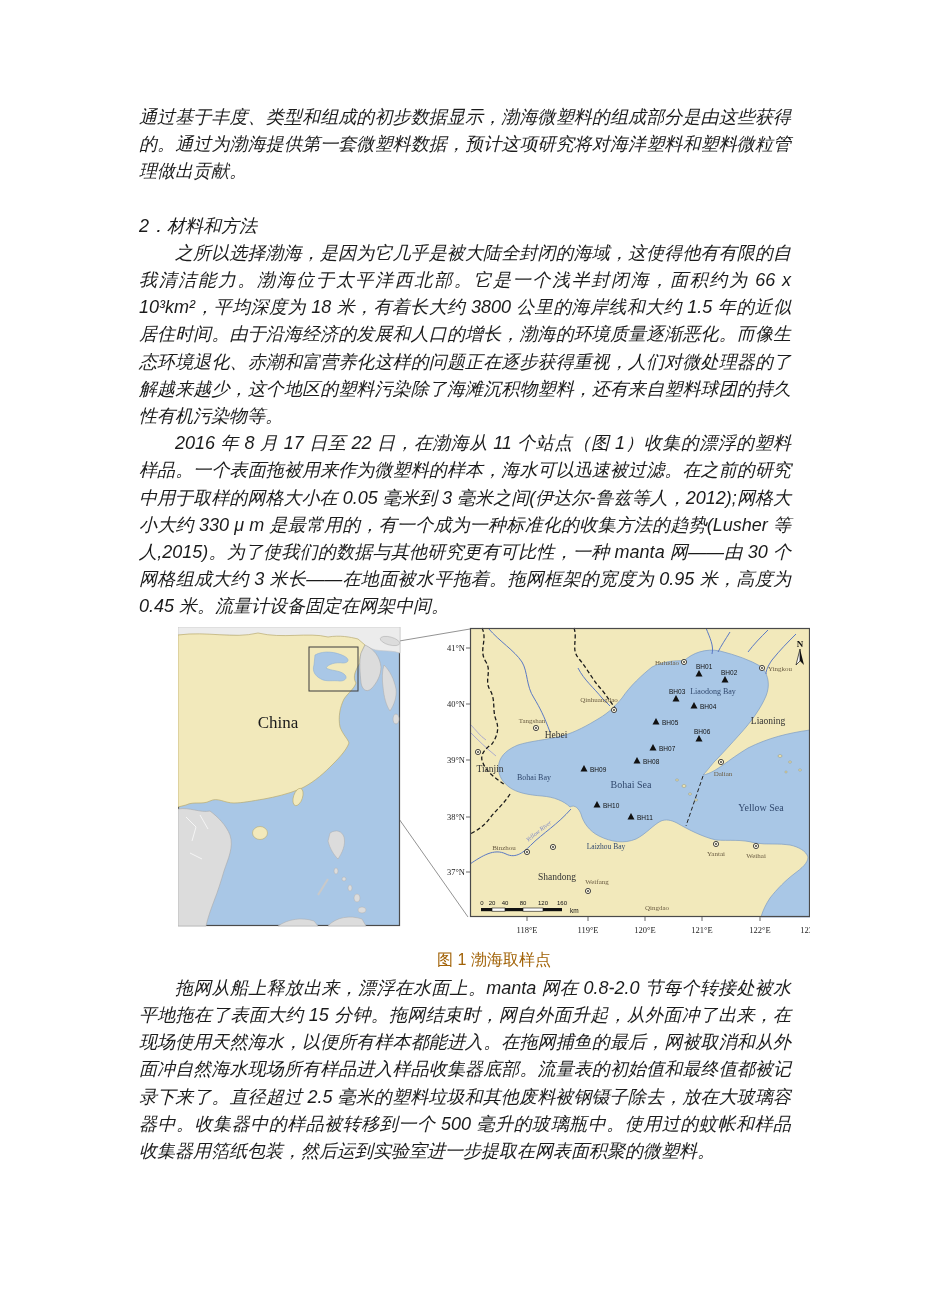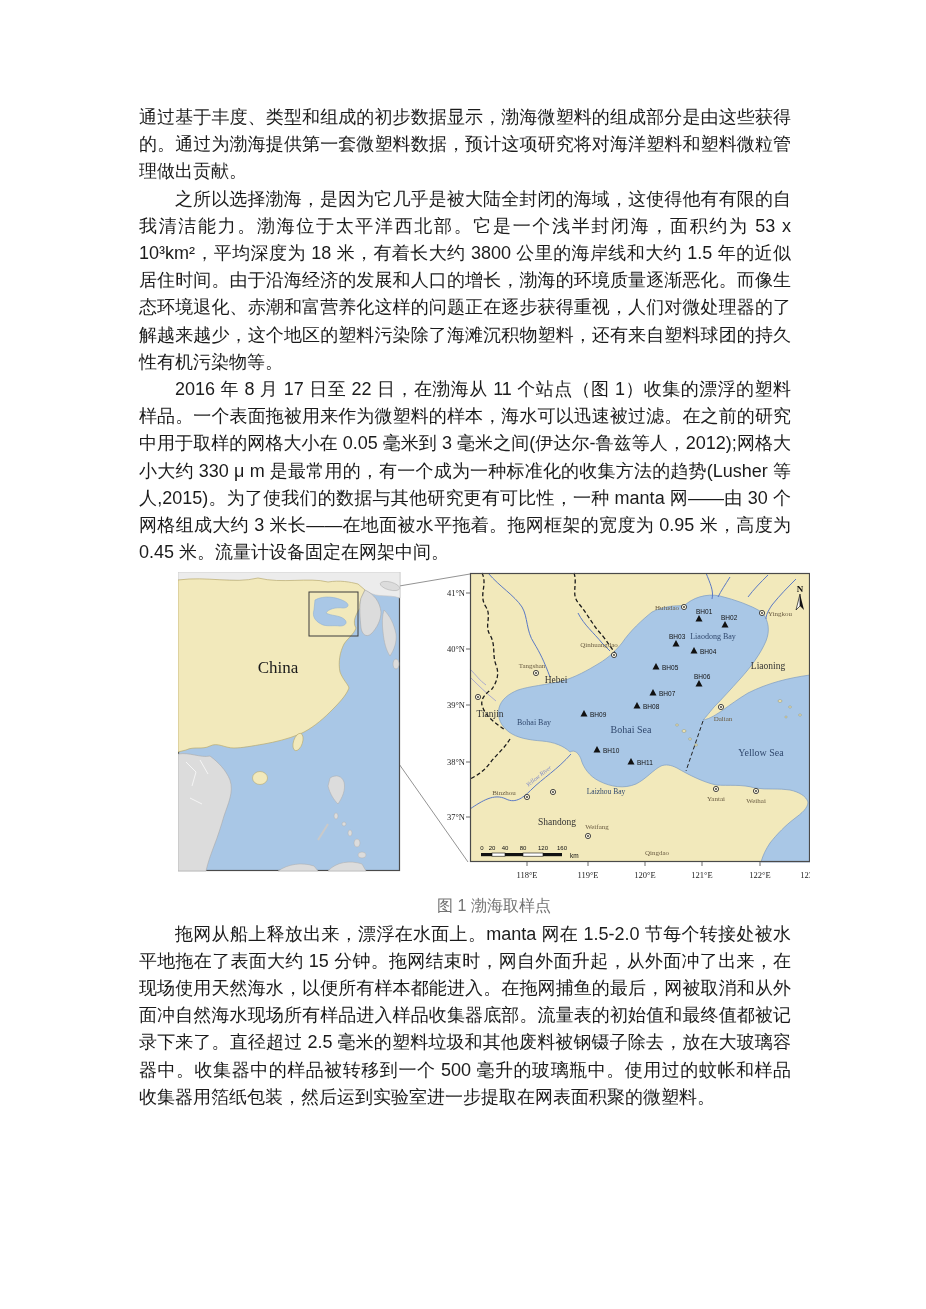--- a/index.html
+++ b/index.html
@@ -1,39 +1,40 @@
 <!DOCTYPE html>
 <html><head>
 <meta charset="utf-8">
 <style>
   html,body{margin:0;padding:0;background:#ffffff;}
   .page{position:relative;width:926px;height:1309px;background:#fff;overflow:hidden;
         font-family:"Liberation Sans","DejaVu Sans",sans-serif;color:#1b1b1b;}
   .content{position:absolute;left:139px;top:104px;width:652px;
            font-size:18px;line-height:27.2px;text-align:justify;}
-  .para{margin:0;}
+  .para{margin:0;font-style:italic;}
   .indent{text-indent:2em;}
   .h-main{margin:27px 0 0 0;}
   .h-sub{margin:15px 0 0 0;}
   figure{margin:6px 0 0 39px;width:632px;padding:0;}
-  figcaption{text-align:center;font-size:16px;line-height:22px;margin-top:2px;color:#737373;}
+  figcaption{text-align:center;font-size:16px;line-height:22px;margin-top:2px;color:#a16207;}
   .closing{margin-top:4px;}
   svg text{user-select:none;}
   .serif{font-family:"Liberation Serif","DejaVu Serif",serif;}
 </style>
 </head>
 <body>
 
 <div class="page">
   <div class="content">
 
     <p class="para">通过基于丰度、类型和组成的初步数据显示，渤海微塑料的组成部分是由这些获得的。通过为渤海提供第一套微塑料数据，预计这项研究将对海洋塑料和塑料微粒管理做出贡献。</p>
 
-
-    <p class="para indent">之所以选择渤海，是因为它几乎是被大陆全封闭的海域，这使得他有有限的自我清洁能力。渤海位于太平洋西北部。它是一个浅半封闭海，面积约为 53 x 10³km²，平均深度为 18 米，有着长大约 3800 公里的海岸线和大约 1.5 年的近似居住时间。由于沿海经济的发展和人口的增长，渤海的环境质量逐渐恶化。而像生态环境退化、赤潮和富营养化这样的问题正在逐步获得重视，人们对微处理器的了解越来越少，这个地区的塑料污染除了海滩沉积物塑料，还有来自塑料球团的持久性有机污染物等。</p>
+    <p class="para h-main">2．材料和方法</p>
+
+    <p class="para indent">之所以选择渤海，是因为它几乎是被大陆全封闭的海域，这使得他有有限的自我清洁能力。渤海位于太平洋西北部。它是一个浅半封闭海，面积约为 66 x 10³km²，平均深度为 18 米，有着长大约 3800 公里的海岸线和大约 1.5 年的近似居住时间。由于沿海经济的发展和人口的增长，渤海的环境质量逐渐恶化。而像生态环境退化、赤潮和富营养化这样的问题正在逐步获得重视，人们对微处理器的了解越来越少，这个地区的塑料污染除了海滩沉积物塑料，还有来自塑料球团的持久性有机污染物等。</p>
 
     <p class="para indent">2016 年 8 月 17 日至 22 日，在渤海从 11 个站点（图 1）收集的漂浮的塑料样品。一个表面拖被用来作为微塑料的样本，海水可以迅速被过滤。在之前的研究中用于取样的网格大小在 0.05 毫米到 3 毫米之间(伊达尔-鲁兹等人，2012);网格大小大约 330 μ m 是最常用的，有一个成为一种标准化的收集方法的趋势(Lusher 等人,2015)。为了使我们的数据与其他研究更有可比性，一种 manta 网——由 30 个网格组成大约 3 米长——在地面被水平拖着。拖网框架的宽度为 0.95 米，高度为 0.45 米。流量计设备固定在网架中间。</p>
 
     <figure>
       <svg width="632" height="312" viewBox="0 0 632 312">
 
         <line x1="180" y1="21" x2="292" y2="2" stroke="#777" stroke-width="0.8"></line>
         <line x1="131" y1="64" x2="290" y2="290" stroke="#777" stroke-width="0.8"></line>
 
         <g>
@@ -272,16 +273,16 @@
             <rect x="73" y="280" width="19" height="3.2" fill="#111"></rect>
             <text x="100" y="285" font-size="6.5">km</text>
           </g>
 
           <rect x="0.5" y="0.5" width="339" height="288" fill="none" stroke="#4a4a4a" stroke-width="1.2"></rect>
         </g>
       </svg>
       <figcaption>图 1 渤海取样点</figcaption>
     </figure>
 
-    <p class="para indent closing">拖网从船上释放出来，漂浮在水面上。manta 网在 1.5-2.0 节每个转接处被水平地拖在了表面大约 15 分钟。拖网结束时，网自外面升起，从外面冲了出来，在现场使用天然海水，以便所有样本都能进入。在拖网捕鱼的最后，网被取消和从外面冲自然海水现场所有样品进入样品收集器底部。流量表的初始值和最终值都被记录下来了。直径超过 2.5 毫米的塑料垃圾和其他废料被钢镊子除去，放在大玻璃容器中。收集器中的样品被转移到一个 500 毫升的玻璃瓶中。使用过的蚊帐和样品收集器用箔纸包装，然后运到实验室进一步提取在网表面积聚的微塑料。</p>
+    <p class="para indent closing">拖网从船上释放出来，漂浮在水面上。manta 网在 0.8-2.0 节每个转接处被水平地拖在了表面大约 15 分钟。拖网结束时，网自外面升起，从外面冲了出来，在现场使用天然海水，以便所有样本都能进入。在拖网捕鱼的最后，网被取消和从外面冲自然海水现场所有样品进入样品收集器底部。流量表的初始值和最终值都被记录下来了。直径超过 2.5 毫米的塑料垃圾和其他废料被钢镊子除去，放在大玻璃容器中。收集器中的样品被转移到一个 500 毫升的玻璃瓶中。使用过的蚊帐和样品收集器用箔纸包装，然后运到实验室进一步提取在网表面积聚的微塑料。</p>
 
   </div>
 </div>
 
 </body></html>

